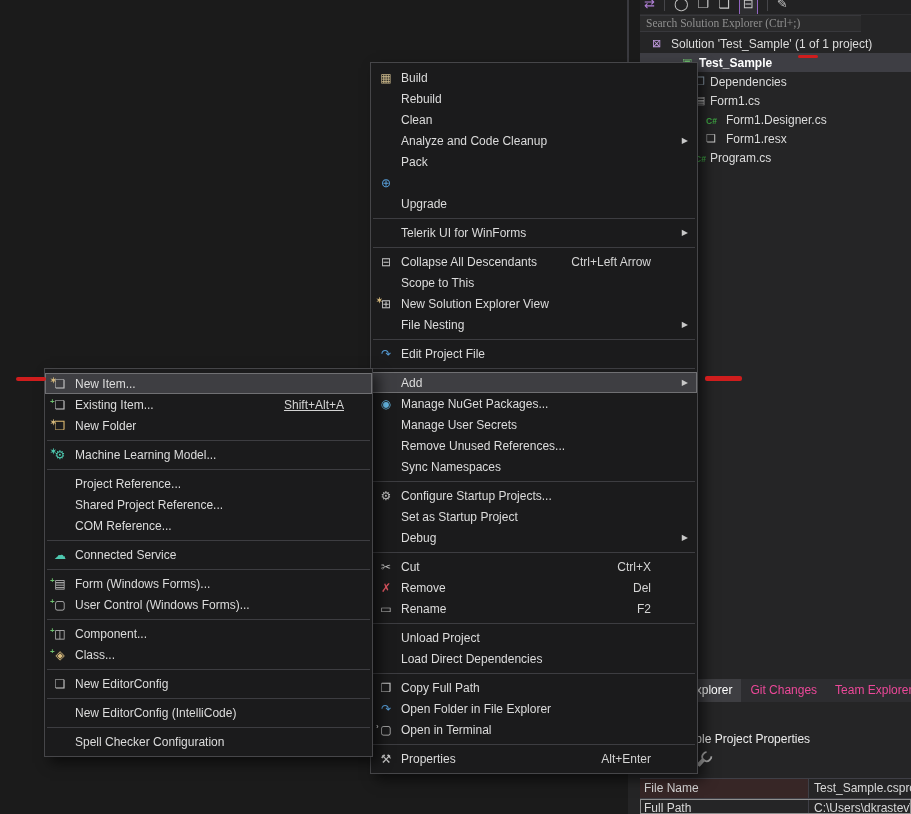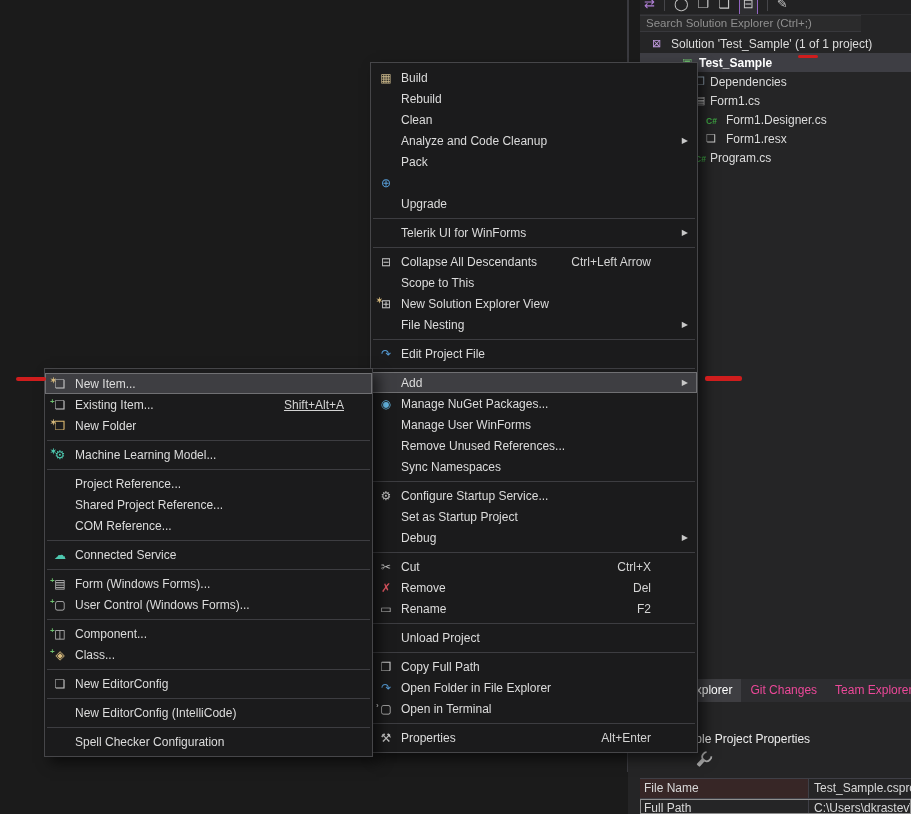--- a/index.html
+++ b/index.html
@@ -10,21 +10,21 @@
   
   .sepanel{position:absolute;left:640px;top:0;width:271px;height:814px;background:#252526;}
   .se-toolbar{position:relative;height:14px;overflow:hidden;background:#222223;border-bottom:1px solid #2e2e30;}
   .se-toolbar .tb-row{position:absolute;left:4px;top:-7px;display:flex;align-items:center;gap:9px;
                       color:#c5c5c5;font-size:13px;}
   .tb-sep{width:1px;height:14px;background:#46464a;}
   .tb-ic{display:inline-block;line-height:20px;}
   .tb-ic.boxed{border:1px solid #9164c0;padding:0 3px;background:#2d2d30;}
   .se-search{position:absolute;left:0;top:15px;width:221px;height:17px;box-sizing:border-box;
              background:#2b2b2c;border:0;border-top:1px solid #38383c;border-bottom:1px solid #38383c;
-             color:#c5c5c5;font-size:11.5px;padding:0 0 1px 6px;font-family:Liberation Sans, sans-serif;}
+             color:#c5c5c5;font-size:11.5px;padding:0 0 1px 6px;font-family:Liberation Serif, serif;}
   .se-search::placeholder{color:#8f8f8f;opacity:1;}
   .trow{position:absolute;left:0;width:271px;height:19px;color:#dcdcdc;font-size:12px;}
   .trow.sel{background:#3e3e44;color:#fff;}
   .trow .t-ic{position:absolute;top:2px;font-size:11px;line-height:15px;}
   .trow .t-ic.cs{font-size:8.5px;font-weight:bold;color:#3fa944;top:4px;letter-spacing:0;}
   .trow .t-label{position:absolute;top:2.5px;white-space:nowrap;}
   .trow.bold .t-label{font-weight:bold;}
 
   
   .bottom{position:absolute;left:628px;top:679px;width:283px;height:135px;background:#252526;}
@@ -207,34 +207,34 @@
         <span class="mi-ic"></span>
         <span class="mi-label">Add</span>
         <span class="mi-arrow">▶</span>
       </div>
       <div class="mi">
         <span class="mi-ic" style="color: rgb(100, 182, 226);">◉</span>
         <span class="mi-label">Manage NuGet Packages...</span>
       </div>
       <div class="mi">
         <span class="mi-ic"></span>
-        <span class="mi-label">Manage User WinForms</span>
+        <span class="mi-label">Manage User Secrets</span>
       </div>
       <div class="mi">
         <span class="mi-ic"></span>
         <span class="mi-label">Remove Unused References...</span>
       </div>
       <div class="mi">
         <span class="mi-ic"></span>
         <span class="mi-label">Sync Namespaces</span>
       </div>
       <div class="mi-sep"></div>
       <div class="mi">
         <span class="mi-ic" style="color: rgb(197, 197, 197);">⚙</span>
-        <span class="mi-label">Configure Startup Service...</span>
+        <span class="mi-label">Configure Startup Projects...</span>
       </div>
       <div class="mi">
         <span class="mi-ic"></span>
         <span class="mi-label">Set as Startup Project</span>
       </div>
       <div class="mi">
         <span class="mi-ic"></span>
         <span class="mi-label">Debug</span>
         <span class="mi-arrow">▶</span>
       </div>
@@ -251,20 +251,24 @@
       </div>
       <div class="mi">
         <span class="mi-ic" style="color: rgb(197, 197, 197);">▭</span>
         <span class="mi-label">Rename</span>
         <span class="mi-short">F2</span>
       </div>
       <div class="mi-sep"></div>
       <div class="mi">
         <span class="mi-ic"></span>
         <span class="mi-label">Unload Project</span>
+      </div>
+      <div class="mi">
+        <span class="mi-ic"></span>
+        <span class="mi-label">Load Direct Dependencies</span>
       </div>
       <div class="mi-sep"></div>
       <div class="mi">
         <span class="mi-ic" style="color: rgb(197, 197, 197);">❐</span>
         <span class="mi-label">Copy Full Path</span>
       </div>
       <div class="mi">
         <span class="mi-ic" style="color: rgb(86, 156, 214);">↷</span>
         <span class="mi-label">Open Folder in File Explorer</span>
       </div>

